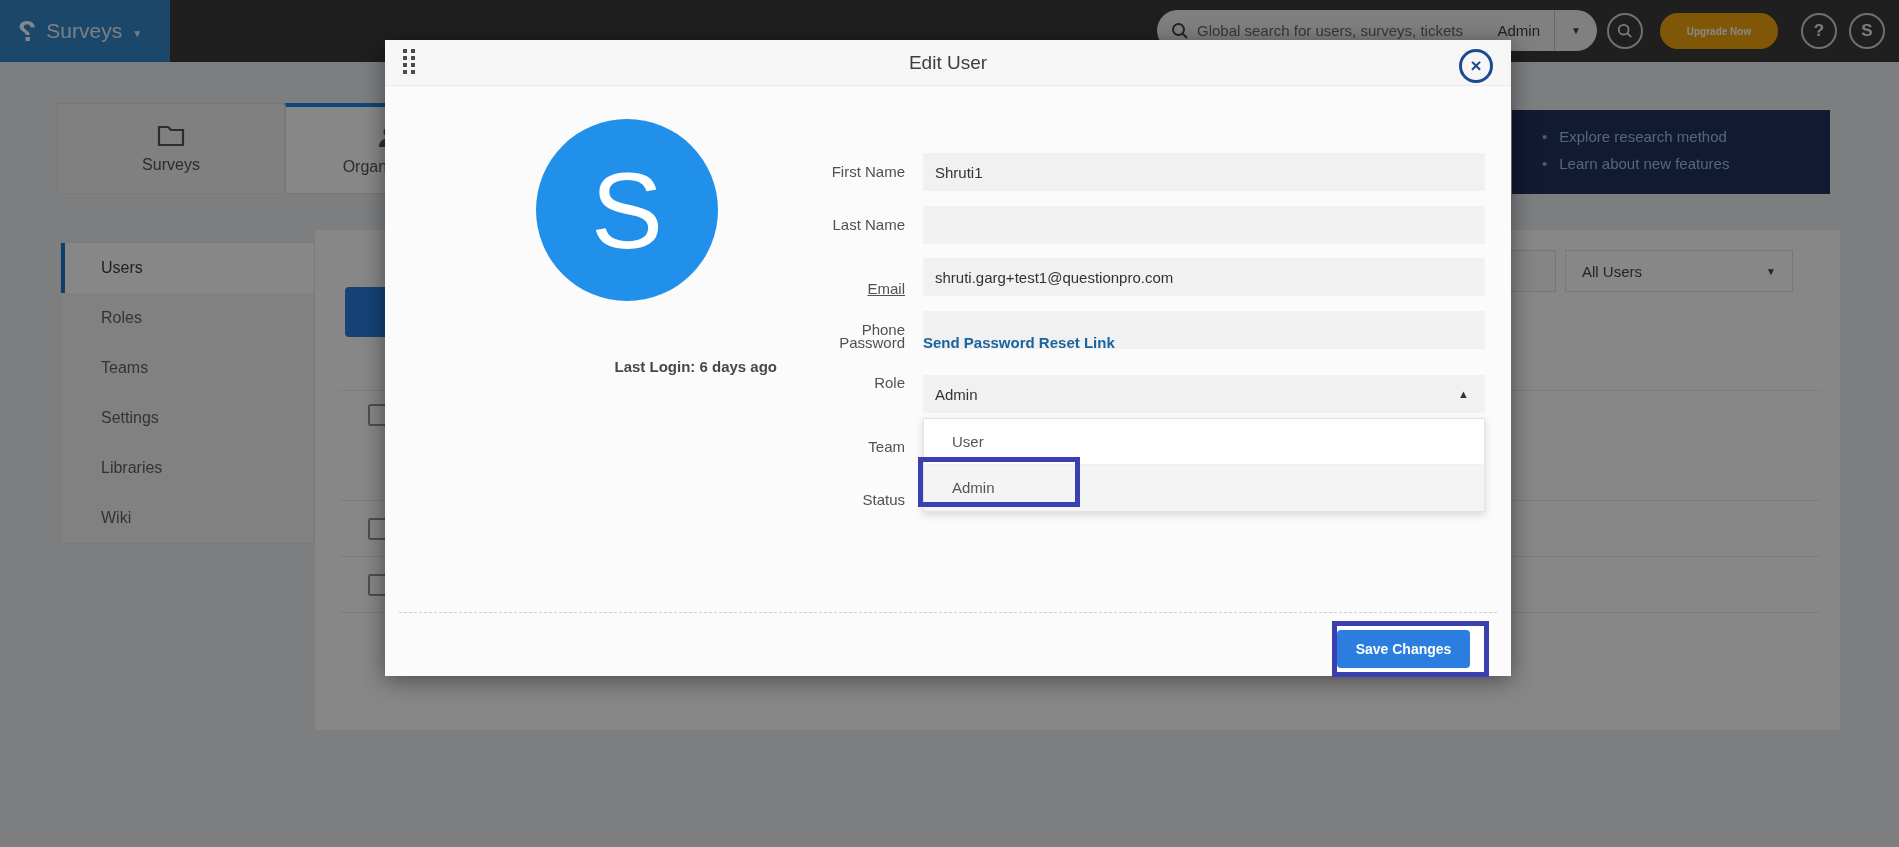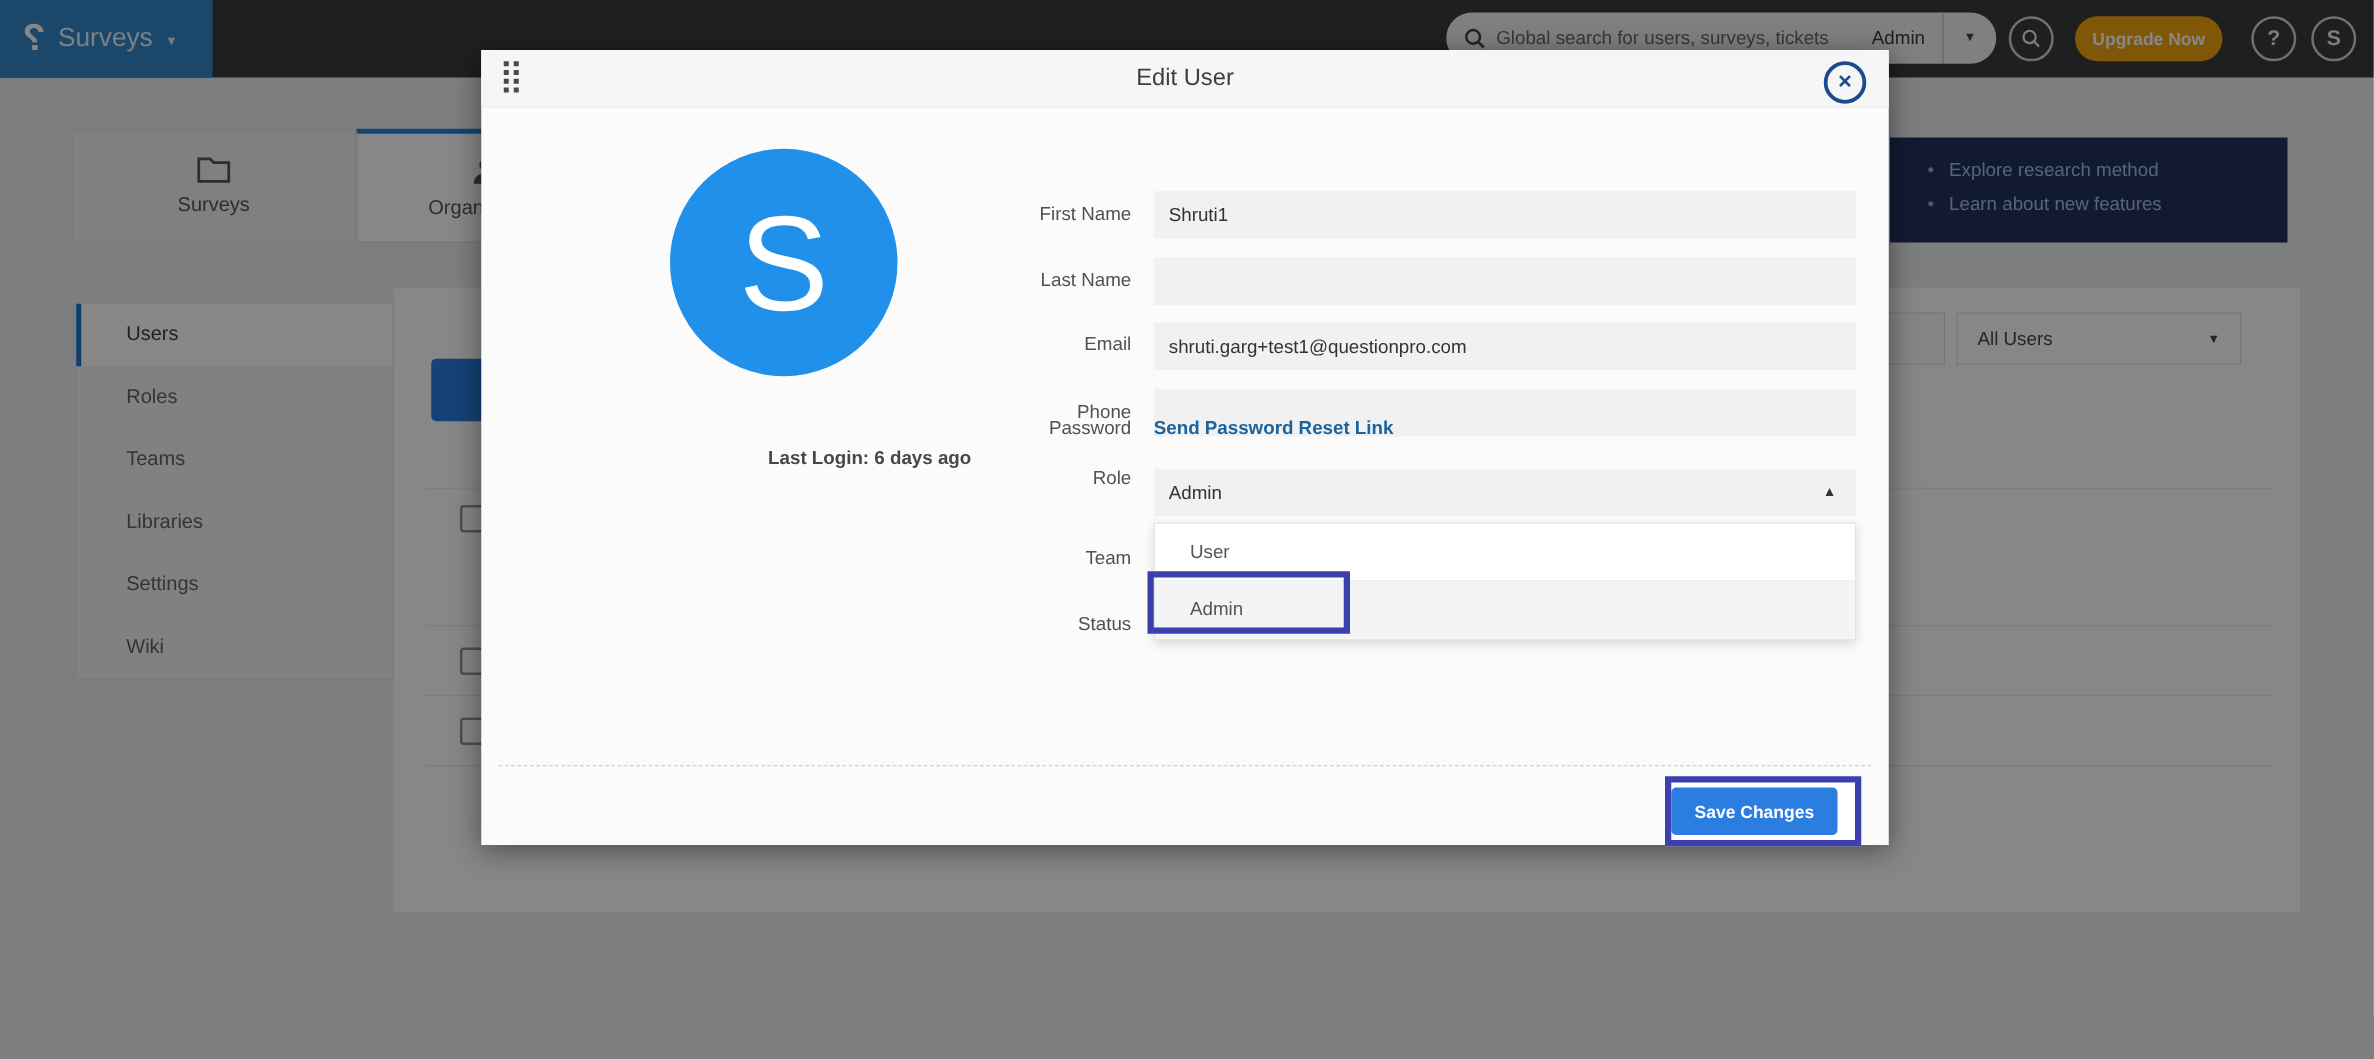--- a/index.html
+++ b/index.html
@@ -13,21 +13,21 @@
   .brand .brand-label { color:#e8f1fa; font-size:21px; }
   .brand .caret { color:#dce9f5; font-size:10px; margin-top:4px; }
   .search-pill { position:absolute; left:1157px; top:10px; width:440px; height:41px; background:#f1f1f1; border-radius:21px; display:flex; align-items:center; overflow:hidden; }
   .search-pill svg { margin-left:14px; flex:0 0 auto; }
   .search-pill input { flex:1; border:none; outline:none; background:transparent; font-size:15px; color:#333; padding:0 8px; font-family:"Liberation Sans",sans-serif; }
   .search-pill input::placeholder { color:#6a6a6a; }
   .account-label { font-size:15px; color:#3c3c3c; padding:0 14px 0 6px; white-space:nowrap; }
   .pill-divider { width:1px; height:41px; background:#c2c2c2; }
   .pill-caret-btn { width:42px; height:41px; display:flex; align-items:center; justify-content:center; cursor:pointer; font-size:10px; color:#444; }
   .circle-btn { position:absolute; top:13px; width:36px; height:36px; border:2px solid #d3d3d3; border-radius:50%; display:flex; align-items:center; justify-content:center; cursor:pointer; color:#ededed; font-weight:bold; font-size:17px; }
-  .upgrade-btn { position:absolute; left:1660px; top:13px; width:118px; height:36px; background:#f2a40e; border:none; border-radius:18px; color:#fff; font-weight:bold; font-size:14px; cursor:pointer; font-family:"Liberation Sans",sans-serif; }
+  .upgrade-btn { position:absolute; left:1660px; top:13px; width:118px; height:36px; background:#f2a40e; border:none; border-radius:18px; color:#fff; font-weight:bold; font-size:10px; cursor:pointer; font-family:"Liberation Sans",sans-serif; }
 
   
   .tab { position:absolute; top:103px; height:91px; display:flex; flex-direction:column; align-items:center; justify-content:center; gap:9px; cursor:pointer; font-size:16px; color:#555; }
   .tab-surveys { left:57px; width:228px; background:#f1f1f1; border:1px solid #e2e2e2; }
   .tab-org { left:285px; width:206px; background:#ffffff; border:1px solid #e2e2e2; border-top:4px solid #1b87e0; }
 
   
   .announce { position:absolute; left:1512px; top:110px; width:318px; height:84px; background:#22305f; padding:18px 0 0 30px; }
   .announce .arow { display:flex; align-items:center; gap:12px; margin-bottom:10px; }
   .announce .bullet { color:#98a6c6; font-size:15px; }
@@ -68,21 +68,21 @@
   .role-menu { position:absolute; left:538px; top:378px; width:562px; background:#ffffff; border:1px solid #e3e3e3; box-shadow:0 3px 8px rgba(0,0,0,0.15); z-index:5; }
   .role-option { height:46px; line-height:46px; padding-left:28px; font-size:15px; color:#555; cursor:pointer; border-bottom:1px solid #efefef; }
   .role-option:last-child { border-bottom:none; }
   .role-option.selected { background:#f4f4f4; }
 
   .annot-role { position:absolute; left:533px; top:417px; width:162px; height:50px; border:5px solid #3b3fb0; z-index:6; pointer-events:none; }
   .footer-sep { position:absolute; left:14px; top:572px; width:1098px; border-top:1px dashed #cfcfcf; }
   .save-annot { position:absolute; left:947px; top:581px; width:157px; height:56px; border:5px solid #3b3fb0; background:#ffffff; display:flex; align-items:center; justify-content:flex-start; }
   .save-btn { width:133px; height:38px; background:#2b7de0; border:none; border-radius:4px; color:#fff; font-size:14px; font-weight:bold; cursor:pointer; font-family:"Liberation Sans",sans-serif; }
 
-  .lbl-first { top:123px; } .lbl-last { top:176px; } .lbl-email { top:227px; } .lbl-phone { top:281px; }
+  .lbl-first { top:123px; } .lbl-last { top:176px; } .lbl-email { top:240px;text-decoration:underline; } .lbl-phone { top:281px; }
   .lbl-pass { top:294px; } .lbl-role { top:334px; } .lbl-team { top:398px; } .lbl-status { top:451px; }
   .fld-first { top:113px; } .fld-last { top:166px; } .fld-email { top:218px; } .fld-phone { top:271px; }
 </style>
 </head>
 <body>
 
 <div class="topbar">
   <div class="brand">
     <span class="logo">?</span>
     <span class="brand-label">Surveys</span>
@@ -143,22 +143,22 @@
     <a>Learn about new features</a>
   </div>
 </div>
 
 <div class="main-panel"></div>
 
 <div class="side-panel">
   <div class="side-item active">Users</div>
   <div class="side-item">Roles</div>
   <div class="side-item">Teams</div>
+  <div class="side-item">Settings</div>
   <div class="side-item">Libraries</div>
-  <div class="side-item">Settings</div>
   <div class="side-item">Wiki</div>
 </div>
 
 <button class="add-user-btn"></button>
 <div class="mini-search"></div>
 <div class="filter-select">
   <span>All Users</span>
   <span class="caret">▼</span>
 </div>
 

